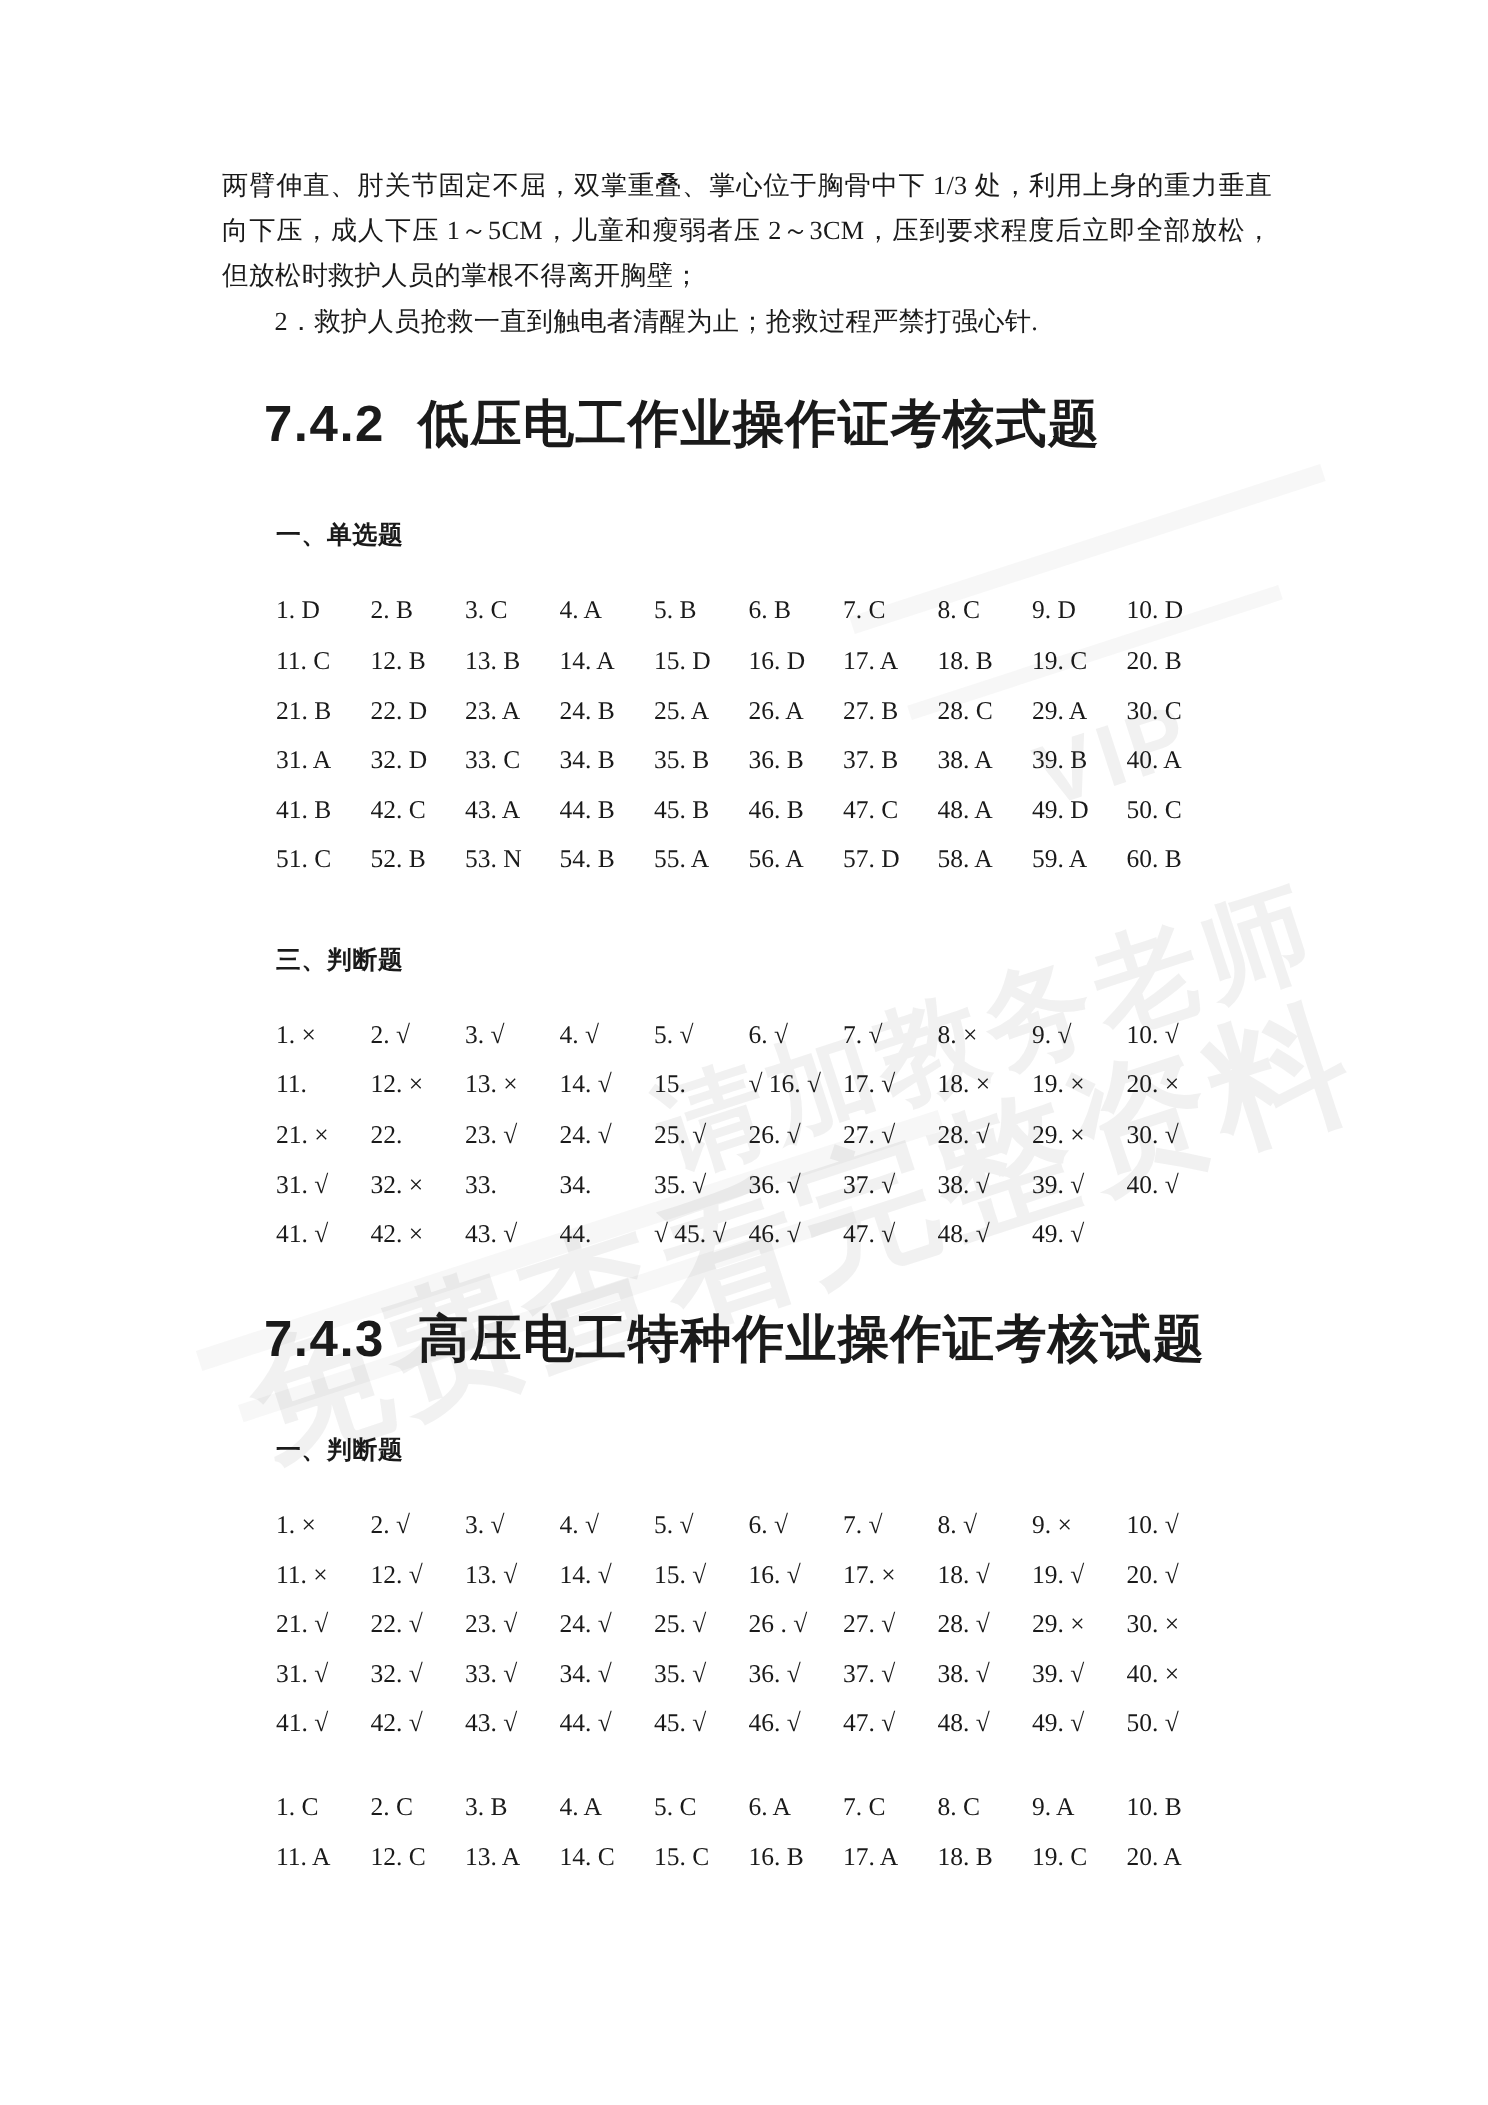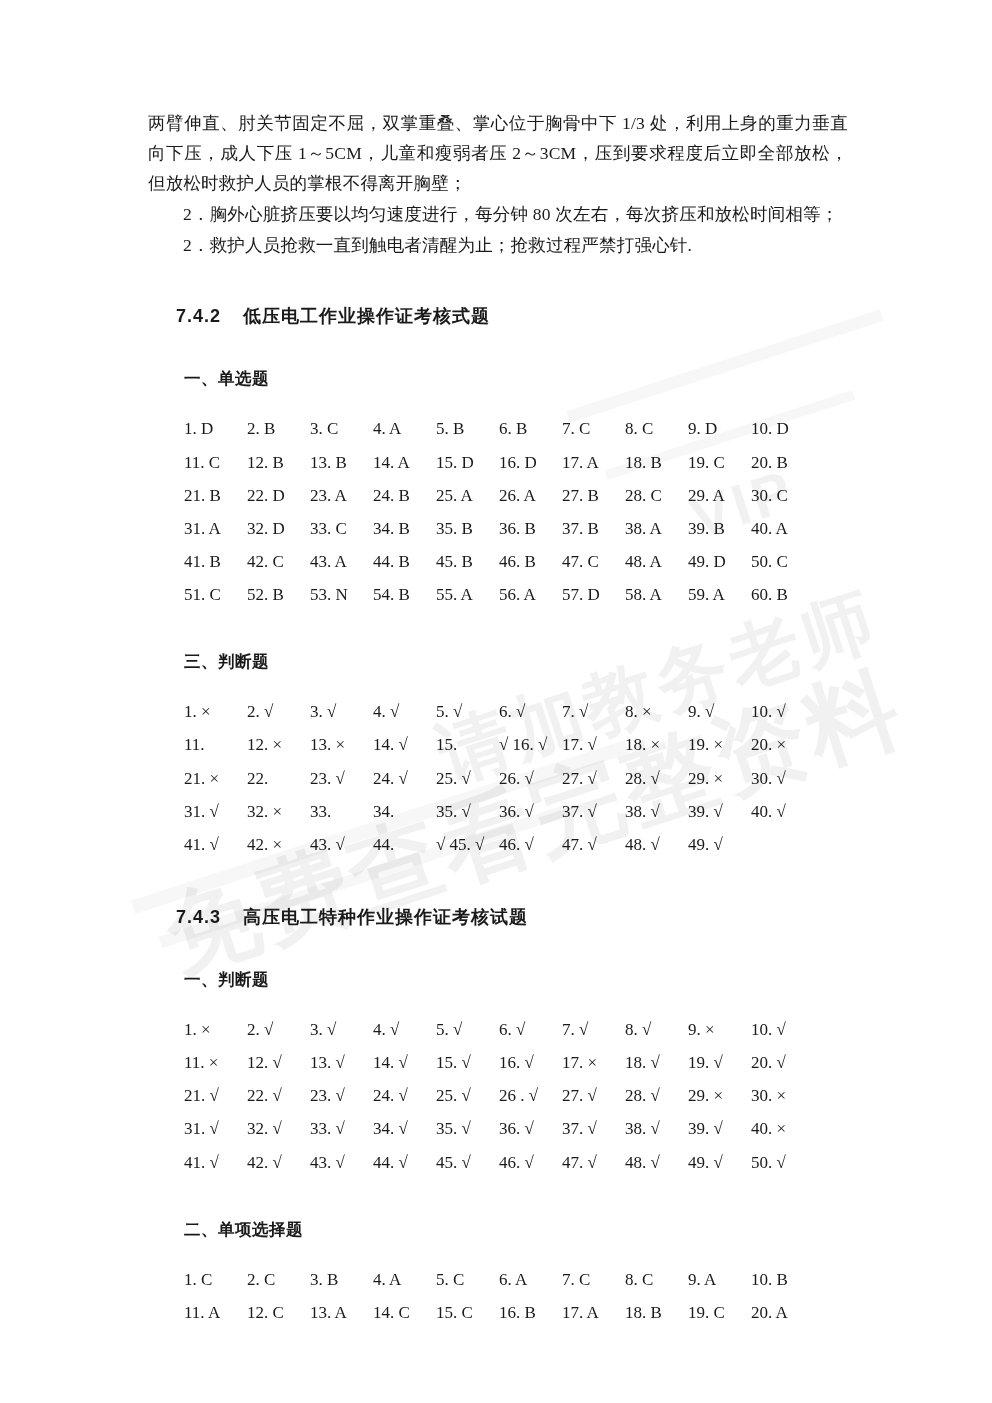--- a/index.html
+++ b/index.html
@@ -57,23 +57,23 @@
     text-align: justify;
     margin: 0 0 1px 0;
     letter-spacing: 0.2px;
   }
   .para.indent {
     text-indent: 2em;
   }
 
   h2.sec-title {
     font-family: "Liberation Sans", "DejaVu Sans", sans-serif;
-    font-size: 18px;
+    font-size: 34px;
     font-weight: bold;
-    margin: 44px 0 0 28px;
+    margin: 31px 0 0 28px;
     letter-spacing: 1px;
   }
   h2.sec-title .num {
     margin-right: 22px;
   }
 
   h3.sub-title {
     font-family: "Liberation Sans", "DejaVu Sans", sans-serif;
     font-size: 16.5px;
     font-weight: bold;
@@ -105,21 +105,20 @@
     <div class="wm-stripe s3"></div>
     <div class="wm-stripe s4"></div>
     <div class="wm-text wm1">免费查看完整资料</div>
     <div class="wm-text wm2">请加教务老师</div>
     <div class="wm-text wm3">VIP</div>
   </div>
 
   <div class="content">
 
     <p class="para">两臂伸直、肘关节固定不屈，双掌重叠、掌心位于胸骨中下 1/3 处，利用上身的重力垂直向下压，成人下压 1～5CM，儿童和瘦弱者压 2～3CM，压到要求程度后立即全部放松，但放松时救护人员的掌根不得离开胸壁；</p>
-    <p class="para indent">2．胸外心脏挤压要以均匀速度进行，每分钟 80 次左右，每次挤压和放松时间相等；</p>
     <p class="para indent">2．救护人员抢救一直到触电者清醒为止；抢救过程严禁打强心针.</p>
 
     <h2 class="sec-title">
       <span class="num">7.4.2</span><span>低压电工作业操作证考核式题</span>
     </h2>
 
     <h3 class="sub-title">一、单选题</h3>
     <div class="ans-block" id="b0-0">
         <div class="ans-row"><span class="cell" style="width: 63px;">1. D</span><span class="cell" style="width: 63px;">2. B</span><span class="cell" style="width: 63px;">3. C</span><span class="cell" style="width: 63px;">4. A</span><span class="cell" style="width: 63px;">5. B</span><span class="cell" style="width: 63px;">6. B</span><span class="cell" style="width: 63px;">7. C</span><span class="cell" style="width: 63px;">8. C</span><span class="cell" style="width: 63px;">9. D</span><span class="cell" style="width: 63px;">10. D</span></div>
         <div class="ans-row"><span class="cell" style="width: 63px;">11. C</span><span class="cell" style="width: 63px;">12. B</span><span class="cell" style="width: 63px;">13. B</span><span class="cell" style="width: 63px;">14. A</span><span class="cell" style="width: 63px;">15. D</span><span class="cell" style="width: 63px;">16. D</span><span class="cell" style="width: 63px;">17. A</span><span class="cell" style="width: 63px;">18. B</span><span class="cell" style="width: 63px;">19. C</span><span class="cell" style="width: 63px;">20.  B</span></div>
@@ -144,20 +143,19 @@
 
     <h3 class="sub-title">一、判断题</h3>
     <div class="ans-block" id="b1-0">
         <div class="ans-row"><span class="cell" style="width: 63px;">1. ×</span><span class="cell" style="width: 63px;">2. √</span><span class="cell" style="width: 63px;">3. √</span><span class="cell" style="width: 63px;">4. √</span><span class="cell" style="width: 63px;">5. √</span><span class="cell" style="width: 63px;">6. √</span><span class="cell" style="width: 63px;">7. √</span><span class="cell" style="width: 63px;">8. √</span><span class="cell" style="width: 63px;">9. ×</span><span class="cell" style="width: 63px;">10. √</span></div>
         <div class="ans-row"><span class="cell" style="width: 63px;">11. ×</span><span class="cell" style="width: 63px;">12. √</span><span class="cell" style="width: 63px;">13. √</span><span class="cell" style="width: 63px;">14. √</span><span class="cell" style="width: 63px;">15. √</span><span class="cell" style="width: 63px;">16. √</span><span class="cell" style="width: 63px;">17. ×</span><span class="cell" style="width: 63px;">18. √</span><span class="cell" style="width: 63px;">19. √</span><span class="cell" style="width: 63px;">20. √</span></div>
         <div class="ans-row"><span class="cell" style="width: 63px;">21. √</span><span class="cell" style="width: 63px;">22. √</span><span class="cell" style="width: 63px;">23. √</span><span class="cell" style="width: 63px;">24. √</span><span class="cell" style="width: 63px;">25. √</span><span class="cell" style="width: 63px;">26 . √</span><span class="cell" style="width: 63px;">27. √</span><span class="cell" style="width: 63px;">28. √</span><span class="cell" style="width: 63px;">29. ×</span><span class="cell" style="width: 63px;">30. ×</span></div>
         <div class="ans-row"><span class="cell" style="width: 63px;">31. √</span><span class="cell" style="width: 63px;">32. √</span><span class="cell" style="width: 63px;">33. √</span><span class="cell" style="width: 63px;">34. √</span><span class="cell" style="width: 63px;">35. √</span><span class="cell" style="width: 63px;">36. √</span><span class="cell" style="width: 63px;">37. √</span><span class="cell" style="width: 63px;">38. √</span><span class="cell" style="width: 63px;">39. √</span><span class="cell" style="width: 63px;">40. ×</span></div>
         <div class="ans-row"><span class="cell" style="width: 63px;">41. √</span><span class="cell" style="width: 63px;">42. √</span><span class="cell" style="width: 63px;">43. √</span><span class="cell" style="width: 63px;">44. √</span><span class="cell" style="width: 63px;">45. √</span><span class="cell" style="width: 63px;">46. √</span><span class="cell" style="width: 63px;">47. √</span><span class="cell" style="width: 63px;">48. √</span><span class="cell" style="width: 63px;">49. √</span><span class="cell" style="width: 63px;">50. √</span></div>
       </div>
 
-    <h3 class="sub-title">二、单项选择题</h3>
     <div class="ans-block" id="b1-1">
         <div class="ans-row"><span class="cell" style="width: 63px;">1. C</span><span class="cell" style="width: 63px;">2. C</span><span class="cell" style="width: 63px;">3. B</span><span class="cell" style="width: 63px;">4. A</span><span class="cell" style="width: 63px;">5. C</span><span class="cell" style="width: 63px;">6. A</span><span class="cell" style="width: 63px;">7. C</span><span class="cell" style="width: 63px;">8. C</span><span class="cell" style="width: 63px;">9. A</span><span class="cell" style="width: 63px;">10. B</span></div>
         <div class="ans-row"><span class="cell" style="width: 63px;">11. A</span><span class="cell" style="width: 63px;">12. C</span><span class="cell" style="width: 63px;">13. A</span><span class="cell" style="width: 63px;">14. C</span><span class="cell" style="width: 63px;">15. C</span><span class="cell" style="width: 63px;">16. B</span><span class="cell" style="width: 63px;">17. A</span><span class="cell" style="width: 63px;">18. B</span><span class="cell" style="width: 63px;">19. C</span><span class="cell" style="width: 63px;">20. A</span></div>
       </div>
 
   </div>
 </div>
 
 </body></html>

